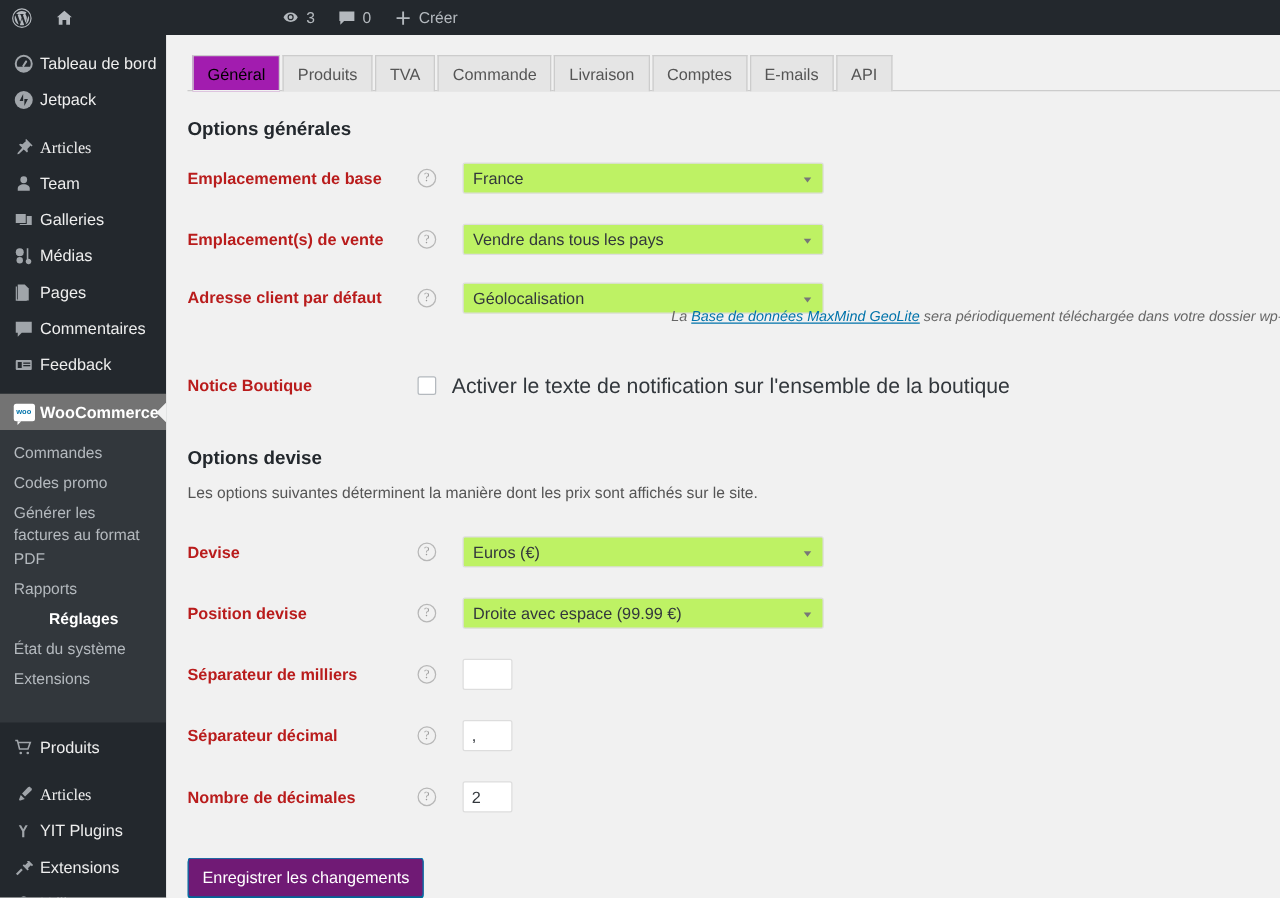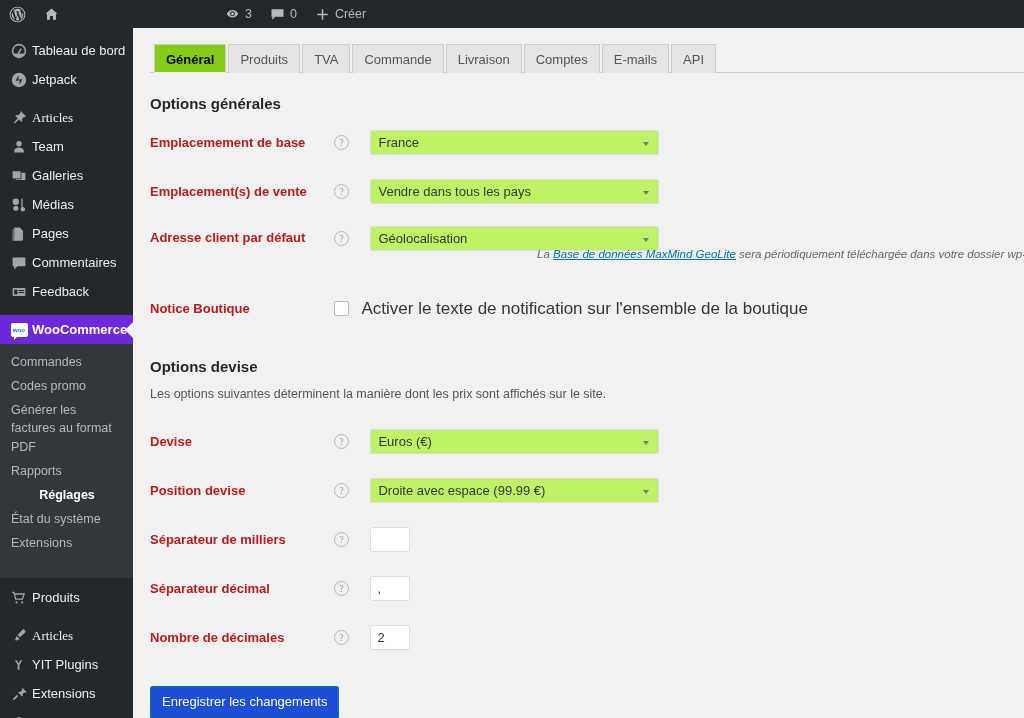--- a/index.html
+++ b/index.html
@@ -38,21 +38,21 @@
   .menu-row.sep-top { margin-top: 9px; font-family: Liberation Serif, serif; }
   .menu-ico {
     width: 18px; height: 18px; display: inline-flex;
     align-items: center; justify-content: center; flex: 0 0 18px;
     color: #a0a5aa;
   }
   .menu-ico svg { display: block; }
   .menu-lbl { white-space: nowrap; }
 
   .menu-row.current {
-    background: #6d28d9; color: #fff; font-weight: 600;
+    background: #737373; color: #fff; font-weight: 600;
   }
   .menu-row.current .menu-ico { color: #fff; }
   .menu-row.current::after {
     content: ""; position: absolute; right: 0; top: 50%;
     margin-top: -8px; border-style: solid; border-width: 8px;
     border-color: transparent #f1f1f1 transparent transparent;
   }
   .woo-badge {
     width: 17px; height: 14px; background: #fff; border-radius: 2px;
     display: flex; align-items: center; justify-content: center;
@@ -83,21 +83,21 @@
     border-bottom: 1px solid #ccc; width: 874px;
   }
   .nav-tab {
     position: relative; float: left; margin: 6px 2px -1px 0;
     padding: 5px 11px 5px; height: 29px; line-height: 19px;
     font-size: 13px; color: #555; background: #e5e5e5;
     border: 1px solid #ccc; border-bottom: none; white-space: nowrap;
   }
   .nav-tab:first-child { margin-left: 4px; }
   .nav-tab.active {
-    background: #84cc16; color: #000; font-weight: 700;
+    background: #a21caf; color: #000; font-weight: 400;
     border-bottom: 1px solid #f1f1f1;
   }
 
   
   .section-h {
     font-size: 15px; font-weight: 600; color: #23282d;
     margin: 22px 0 0 17px;
   }
   .section-desc {
     font-size: 12.5px; color: #555; margin: 12px 0 0 17px;
@@ -149,21 +149,21 @@
 
   .field-desc {
     position: absolute; left: 0; top: 33px;
     font-size: 11.5px; font-style: italic; color: #666; white-space: nowrap;
   }
   .field-desc a { color: #0073aa; text-decoration: underline; font-style: italic; }
 
   
   #save-wrap { margin: 24px 0 0 17px; }
   .button-primary {
-    display: inline-block; background: #1d4ed8;
+    display: inline-block; background: #701a75;
     border: 1px solid #0073aa; border-bottom-color: #006799;
     border-radius: 3px; color: #fff; font-size: 13px;
     line-height: 1; padding: 8px 11px 9px; box-shadow: 0 1px 0 #006799;
   }
 </style>
 </head>
 <body>
 
 <div id="adminbar">
   <div class="ab-item">

